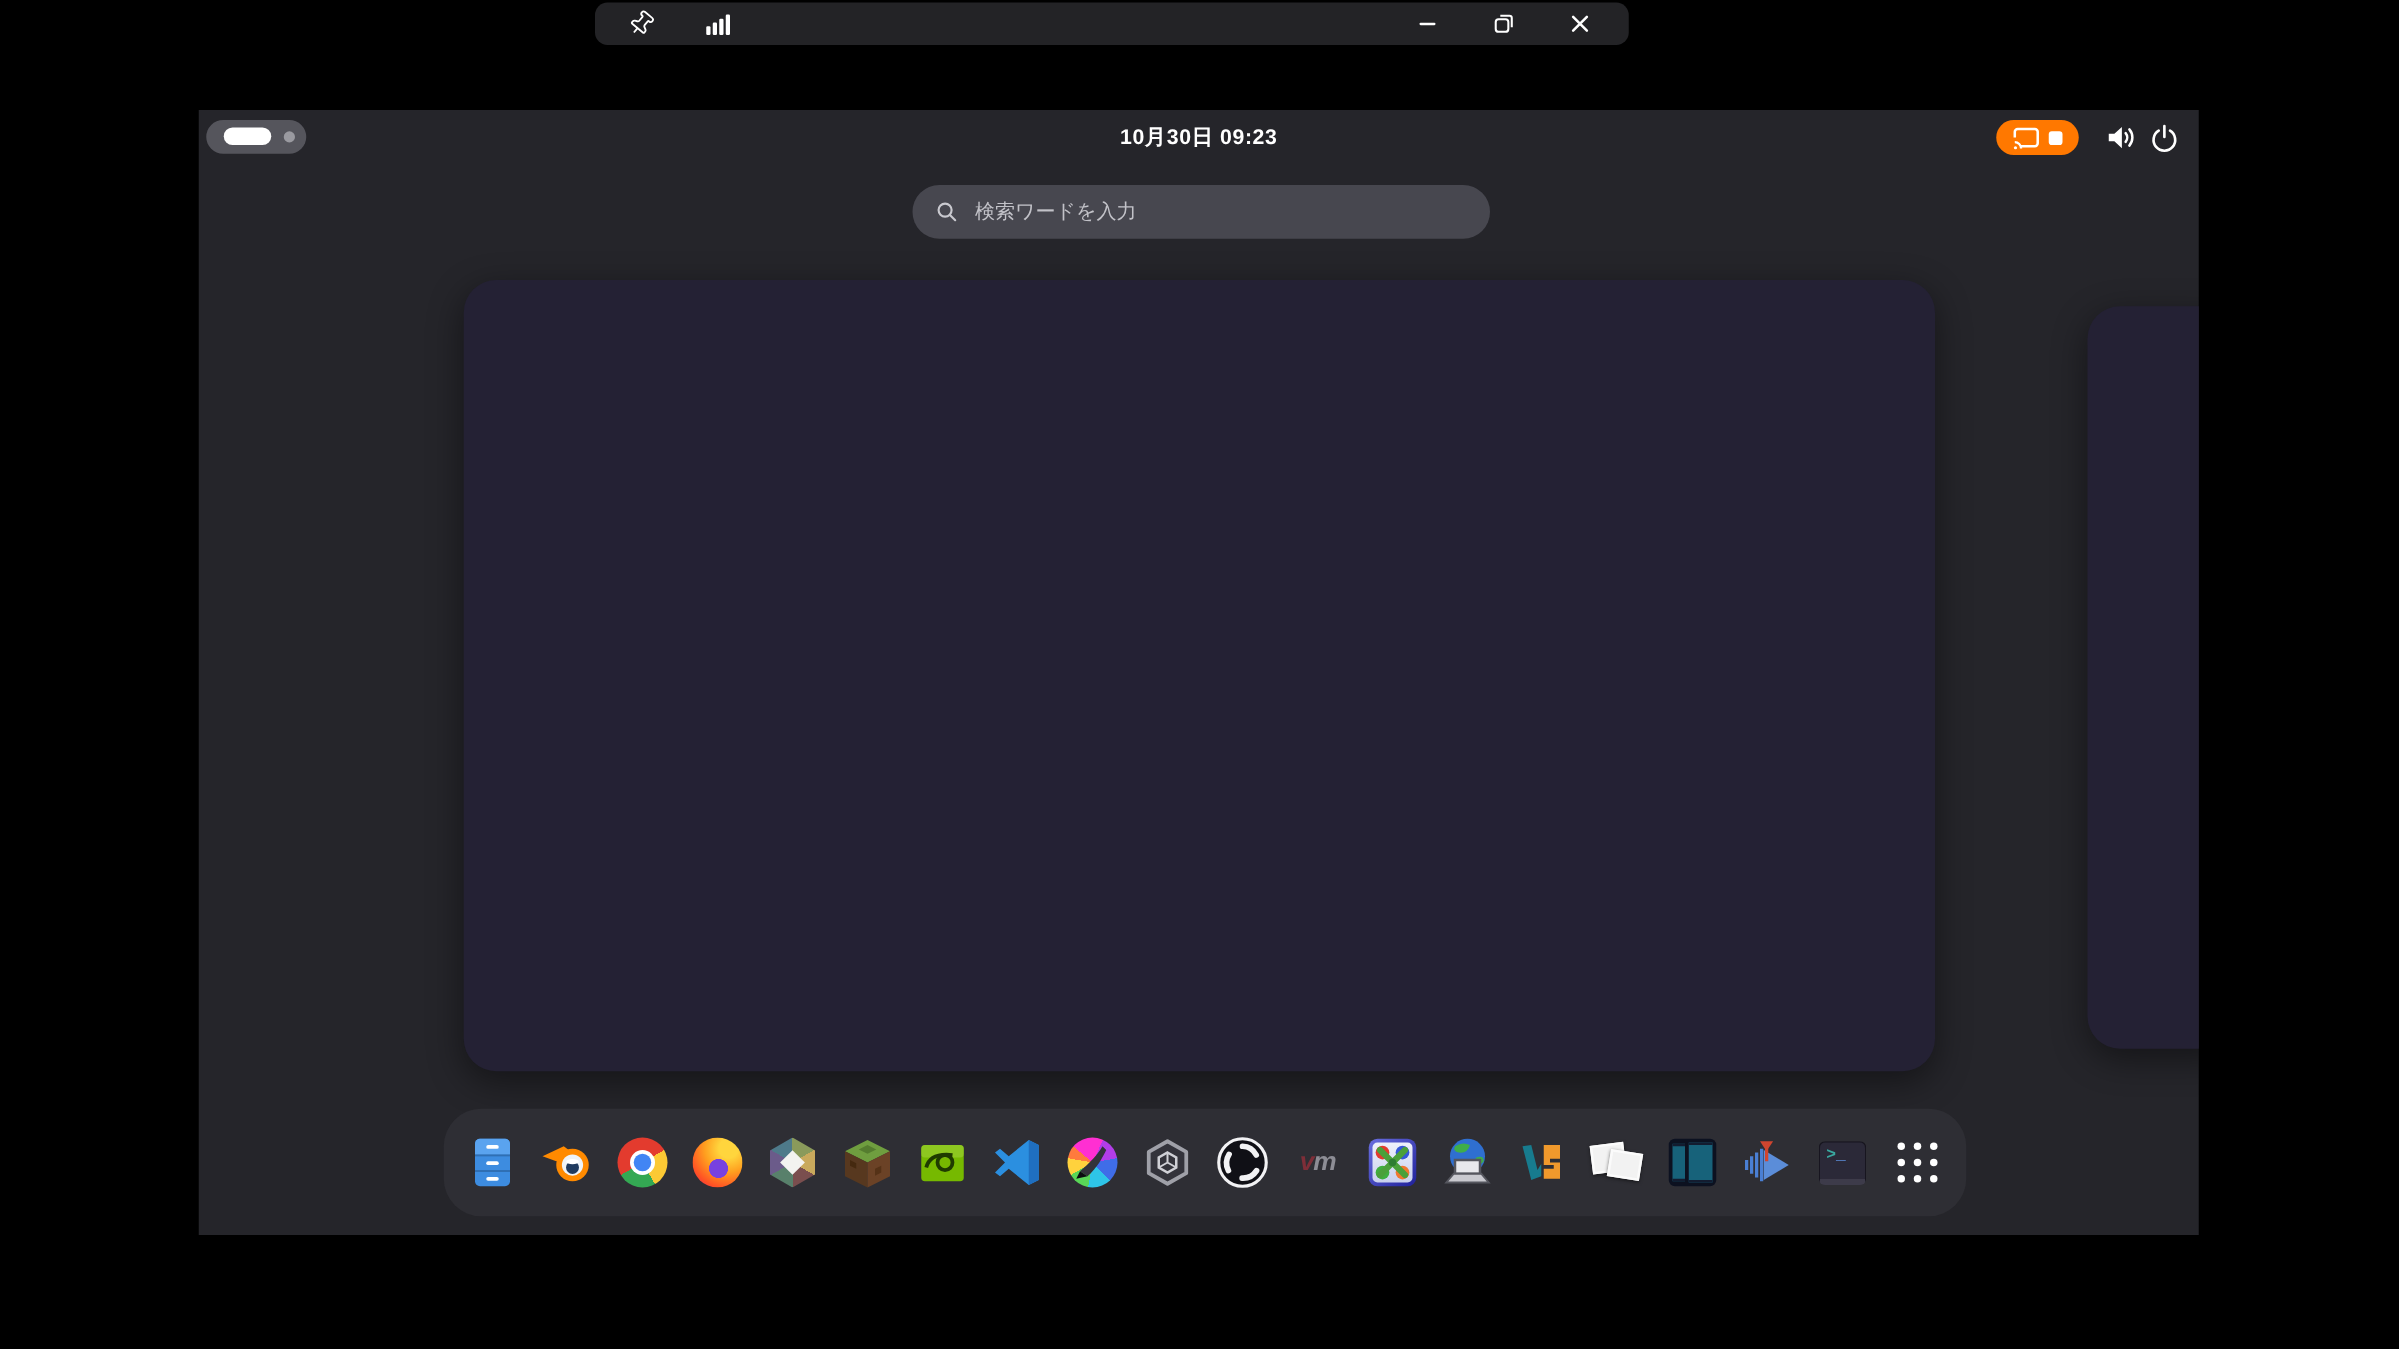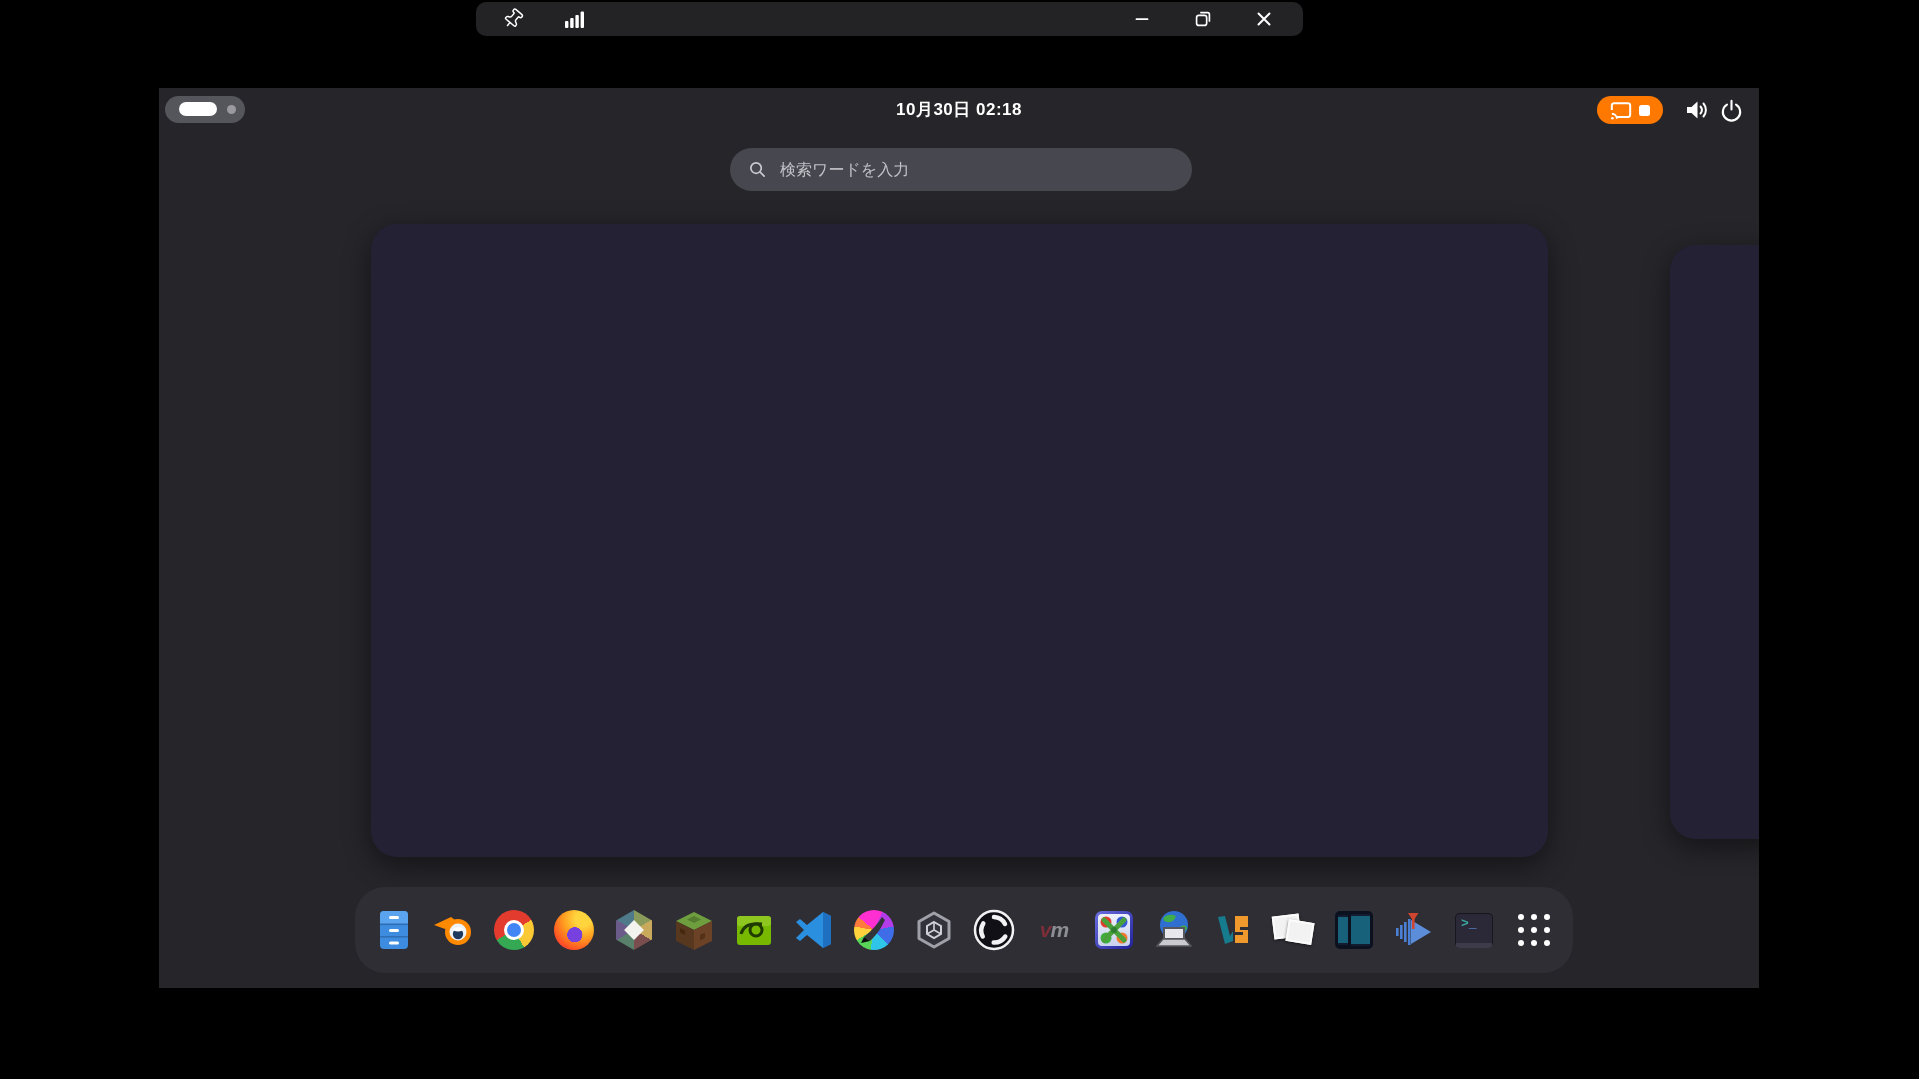--- a/index.html
+++ b/index.html
@@ -143,21 +143,21 @@
   </span>
 </div>
 
 <div class="desktop">
 
   <div class="ws-indicator">
     <span class="ws-active"></span>
     <span class="ws-dot"></span>
   </div>
 
-  <div class="clock">10月30日  02:18</div>
+  <div class="clock">10月30日  09:23</div>
 
   <div class="cast-pill">
     <svg width="22" height="19" viewBox="0 0 24 20" fill="none" stroke="#fff" stroke-width="2.2">
       <path d="M7 17 H19.5 A2.5 2.5 0 0 0 22 14.5 V4.5 A2.5 2.5 0 0 0 19.5 2 H4.5 A2.5 2.5 0 0 0 2 4.5 V9.5"></path>
       <path d="M2 13.5 a5.5 5.5 0 0 1 5.5 5.5" stroke-width="2"></path>
       <circle cx="2.6" cy="18.4" r="1.4" fill="#fff" stroke="none"></circle>
     </svg>
     <span class="stop-square"></span>
   </div>
 

